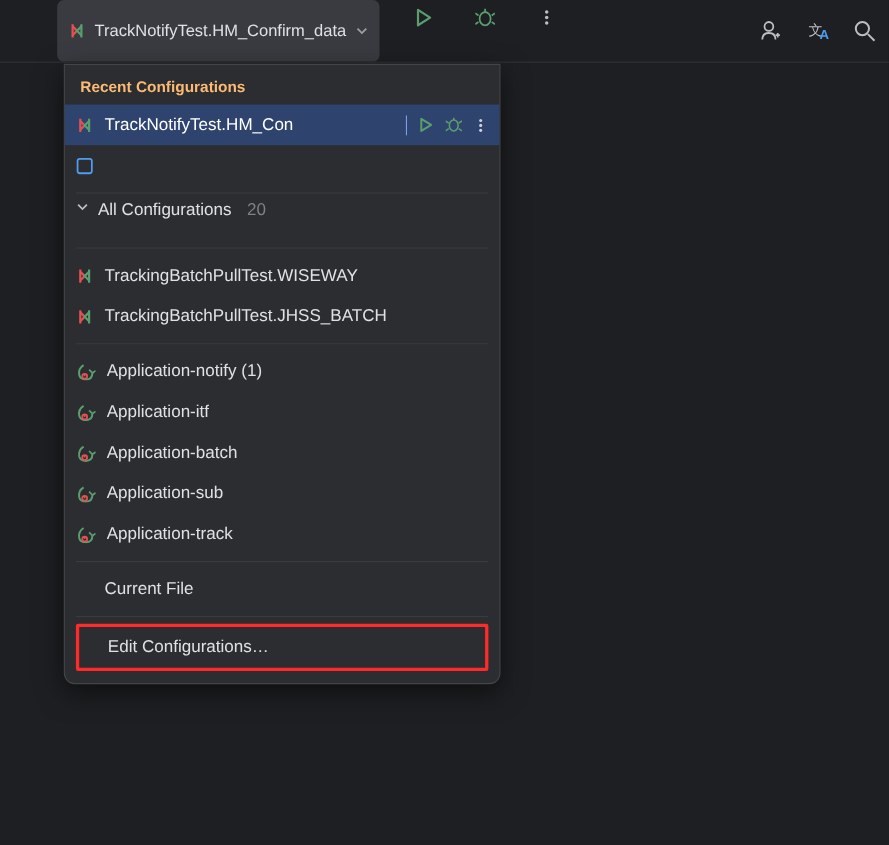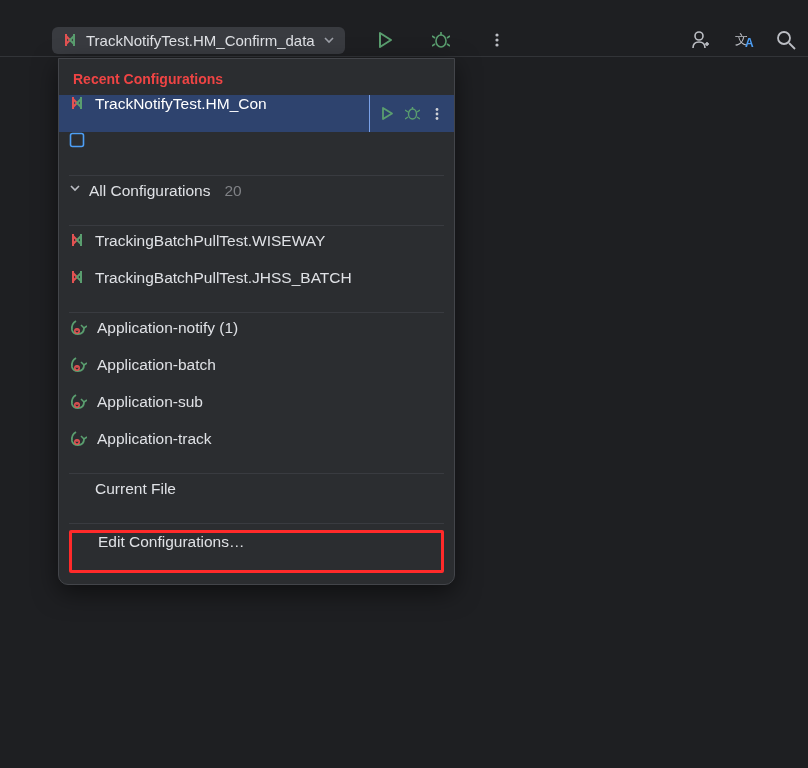--- a/index.html
+++ b/index.html
@@ -1,25 +1,25 @@
 <!DOCTYPE html>
 <html><head>
 <meta charset="utf-8">
 <style>
   html,body{margin:0;padding:0;width:808px;height:768px;background:#1e1f22;font-family:"Segoe UI",Arial,sans-serif;color:#bcbec4;overflow:hidden}
-  .toolbar{height:56px;display:flex;align-items:center;padding:12px 8px;gap:24px}
+  .toolbar{height:56px;display:flex;padding:0 8px;gap:24px}
   .toolbar-spacer{flex:1}
   .config-selector{display:flex;align-items:center;background:#393b40;border-radius:6px;padding:5px 10px;gap:8px;margin-left:44px;cursor:pointer}
   .config-selector .name{color:#dfe1e5;font-size:15px;white-space:nowrap}
   .icon-btn{width:32px;height:32px;display:flex;align-items:center;justify-content:center;cursor:pointer}
   .hdr-icons{display:flex;align-items:center;gap:14px;margin-right:4px}
   .hdiv{position:absolute;left:0;right:0;top:56px;height:1px;background:#323438}
   .dropdown{position:absolute;left:58px;top:58px;width:395px;background:#2b2d30;border:1px solid #43454a;border-radius:0 0 10px 10px;box-shadow:0 8px 24px rgba(0,0,0,.5);padding-bottom:6px}
-  .dd-section-title{color:#ef4444;font-size:14px;font-weight:600;padding:12px 14px 8px}
-  .dd-item{display:flex;height:37px;padding:0 10px;gap:10px;font-size:15.5px;color:#dfe1e5;cursor:pointer}
+  .dd-section-title{color:#fdba74;font-size:14px;font-weight:600;padding:12px 14px 8px}
+  .dd-item{display:flex;align-items:center;height:37px;padding:0 10px;gap:10px;font-size:15.5px;color:#dfe1e5;cursor:pointer}
   .dd-item .label{flex:1;white-space:nowrap;overflow:hidden;text-overflow:ellipsis}
   .dd-item.selected{background:#2e436e;color:#fff}
   .dd-item.selected .label{border-right:1px solid #7aa1e8;padding-right:2px}
   .dd-item .actions{display:flex;align-items:center;gap:10px}
   .dd-sep{height:1px;background:#393b40;margin:6px 10px}
   .count{color:#7f8185;margin-left:6px}
   .subhead{display:flex;gap:8px;height:37px;padding:0 10px;cursor:pointer;color:#dfe1e5;font-size:15.5px}
   .highlight-box{border:3px solid #ff2a2a;margin:3px 10px 5px;border-radius:2px}
   .highlight-box .dd-item{padding-left:26px}
   svg{display:block}
@@ -168,20 +168,29 @@
         </svg>
         <span class="label">Application-notify (1)</span>
       </div>
       <div class="dd-item">
         <svg width="18" height="16">
           <path d="M7 2 Q2 5 3 11 Q4 15 9 15 Q15 15 15 9" fill="none" stroke="#5a9e6f" stroke-width="1.8"></path>
           <path d="M15 9 L12 6 M15 9 L18 7" fill="none" stroke="#5a9e6f" stroke-width="1.6"></path>
           <circle cx="8" cy="12" r="2.2" fill="none" stroke="#e35252" stroke-width="1.6"></circle>
           <line x1="8" y1="10" x2="8" y2="12" stroke="#e35252" stroke-width="1.4"></line>
         </svg>
+        <span class="label">Application-itf</span>
+      </div>
+      <div class="dd-item">
+        <svg width="18" height="16">
+          <path d="M7 2 Q2 5 3 11 Q4 15 9 15 Q15 15 15 9" fill="none" stroke="#5a9e6f" stroke-width="1.8"></path>
+          <path d="M15 9 L12 6 M15 9 L18 7" fill="none" stroke="#5a9e6f" stroke-width="1.6"></path>
+          <circle cx="8" cy="12" r="2.2" fill="none" stroke="#e35252" stroke-width="1.6"></circle>
+          <line x1="8" y1="10" x2="8" y2="12" stroke="#e35252" stroke-width="1.4"></line>
+        </svg>
         <span class="label">Application-batch</span>
       </div>
       <div class="dd-item">
         <svg width="18" height="16">
           <path d="M7 2 Q2 5 3 11 Q4 15 9 15 Q15 15 15 9" fill="none" stroke="#5a9e6f" stroke-width="1.8"></path>
           <path d="M15 9 L12 6 M15 9 L18 7" fill="none" stroke="#5a9e6f" stroke-width="1.6"></path>
           <circle cx="8" cy="12" r="2.2" fill="none" stroke="#e35252" stroke-width="1.6"></circle>
           <line x1="8" y1="10" x2="8" y2="12" stroke="#e35252" stroke-width="1.4"></line>
         </svg>
         <span class="label">Application-sub</span>

